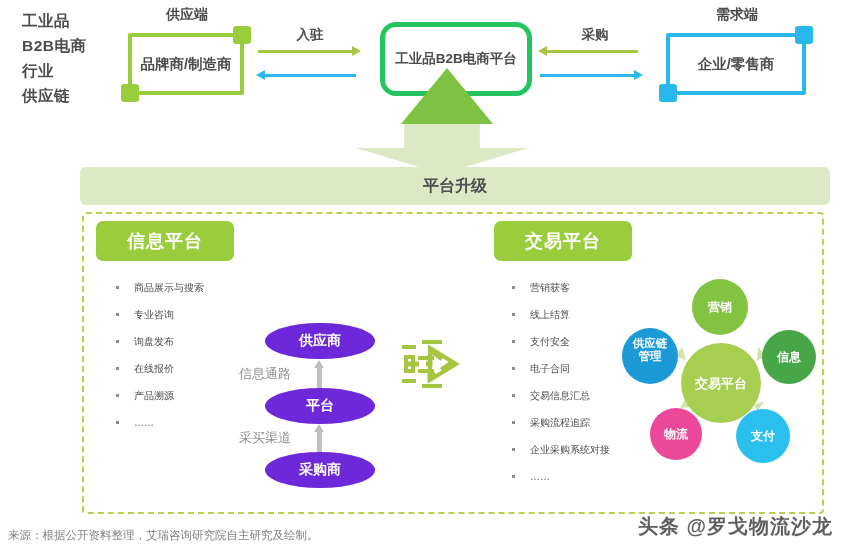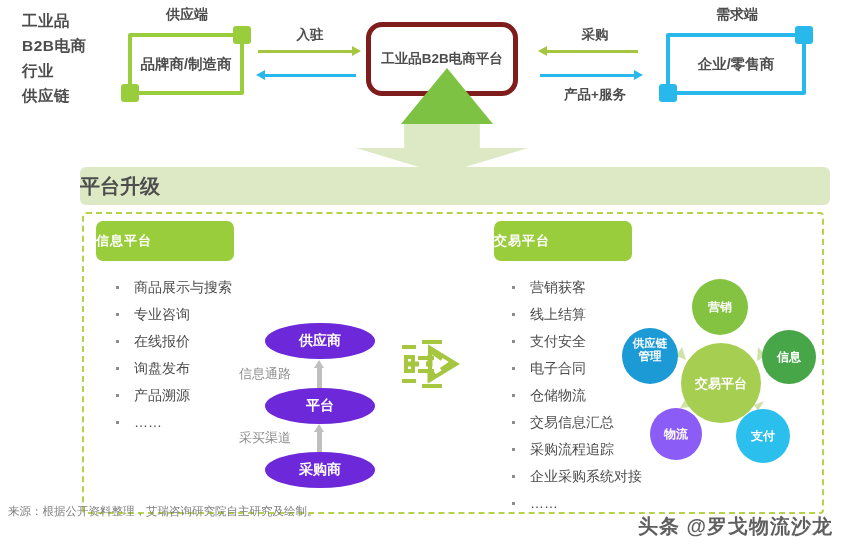--- a/index.html
+++ b/index.html
@@ -42,22 +42,22 @@
   .bracket .nub.tr{right:-7px;top:-7px;}
   .bracket .nub.bl{left:-7px;bottom:-7px;}
   .bracket .inner-label{
     position:absolute;left:0;right:0;top:50%;transform:translateY(-50%);
     text-align:center;font-size:14.5px;font-weight:bold;color:#4d4d4d;
     white-space:nowrap;
   }
 
   
   .plat-box{
-    left:366px;top:22px;width:152px;height:74px;
-    border:5px solid #7f1d1d;border-radius:16px;box-sizing:border-box;
+    left:380px;top:22px;width:152px;height:74px;
+    border:5px solid #22c55e;border-radius:16px;box-sizing:border-box;
     background:#fff;
   }
   .plat-box .t{
     position:absolute;left:0;right:0;top:50%;transform:translateY(-50%);
     text-align:center;font-size:13.5px;font-weight:bold;color:#4d4d4d;
     white-space:nowrap;
   }
 
   
   .up-tri{
@@ -86,43 +86,43 @@
     white-space:nowrap;text-align:center;
   }
 
   
   .banner{
     left:80px;top:167px;width:750px;height:38px;
     background:#DDE9C4;border-radius:6px;
   }
   .banner span{
     position:absolute;left:0;right:0;top:50%;transform:translateY(-50%);
-    font-size:20px;font-weight:bold;color:#4d4d4d;
+    text-align:center;font-size:16px;font-weight:bold;color:#4d4d4d;
   }
 
   
   .dashed-box{
     left:82px;top:212px;width:742px;height:302px;
     border:2px dashed #B5D34A;border-radius:4px;box-sizing:border-box;
   }
 
   
   .pill{
     position:absolute;height:40px;background:#9ACD3C;border-radius:7px;
   }
   .pill span{
     position:absolute;left:0;right:0;top:50%;transform:translateY(-50%);
-    font-size:13px;font-weight:bold;color:#ffffff;
+    text-align:center;font-size:18px;font-weight:bold;color:#ffffff;
     letter-spacing:1px;
   }
 
   
   .bullets{position:absolute;}
   .bullets .row{
-    position:relative;font-size:14px;color:#4d4d4d;white-space:nowrap;
+    position:relative;font-size:10px;color:#4d4d4d;white-space:nowrap;
     padding-left:22px;line-height:27px;
   }
   .bullets .row:before{
     content:"";position:absolute;left:4px;top:12px;
     width:3px;height:3px;background:#8c8c8c;
   }
 
   
   .ell{
     position:absolute;width:110px;height:36px;border-radius:50%;
@@ -155,21 +155,21 @@
 
   
   .circ{position:absolute;border-radius:50%;}
   .circ span{
     position:absolute;left:0;right:0;top:50%;transform:translateY(-50%);
     text-align:center;color:#ffffff;font-weight:bold;line-height:13px;
   }
 
   
   .source{
-    left:8px;top:504px;font-size:11.5px;color:#808080;white-space:nowrap;
+    left:8px;top:528px;font-size:11.5px;color:#808080;white-space:nowrap;
   }
   .watermark{
     right:12px;top:513px;font-size:20px;font-weight:bold;
     color:#3d3d3d;opacity:.82;white-space:nowrap;letter-spacing:1px;
   }
 </style>
 </head>
 <body>
 
 <div id="stage">
@@ -202,21 +202,20 @@
   </div>
   <div class="abs up-tri"></div>
   <div class="abs down-arrow"></div>
 
   <div class="flow-label" style="left:540px;top:26px;width:110px;">采购</div>
   <div class="arrow-head left" style="left:538px;top:46px;border-right:9px solid #A6C63F;"></div>
   <div class="arrow-line" style="left:546px;top:50px;width:92px;background:#A6C63F;"></div>
 
   <div class="arrow-line" style="left:540px;top:74px;width:96px;background:#29B8EC;"></div>
   <div class="arrow-head right" style="left:634px;top:70px;border-left:9px solid #29B8EC;"></div>
-  <div class="flow-label" style="left:540px;top:86px;width:110px;">产品+服务</div>
 
   <div class="abs cap" style="left:662px;top:6px;width:150px;">需求端</div>
 
   <div class="bracket blue" style="left:666px;top:33px;width:140px;height:62px;">
     <div class="frame"></div>
     <div class="nub tr"></div>
     <div class="nub bl"></div>
     <div class="inner-label">企业/零售商</div>
   </div>
 
@@ -226,22 +225,22 @@
 
   <div class="abs dashed-box"></div>
 
   <div class="pill" style="left:96px;top:221px;width:138px;">
     <span>信息平台</span>
   </div>
 
   <div class="bullets" style="left:112px;top:274px;">
     <div class="row">商品展示与搜索</div>
     <div class="row">专业咨询</div>
+    <div class="row">询盘发布</div>
     <div class="row">在线报价</div>
-    <div class="row">询盘发布</div>
     <div class="row">产品溯源</div>
     <div class="row">……</div>
   </div>
 
   <div class="ell" style="left:265px;top:323px;">
     <span>供应商</span>
   </div>
   <div class="dblarrow" style="left:314px;top:360px;height:40px;">
     <div class="bar"></div>
     <div class="up"></div>
@@ -281,21 +280,20 @@
 
   <div class="pill" style="left:494px;top:221px;width:138px;">
     <span>交易平台</span>
   </div>
 
   <div class="bullets" style="left:508px;top:274px;">
     <div class="row">营销获客</div>
     <div class="row">线上结算</div>
     <div class="row">支付安全</div>
     <div class="row">电子合同</div>
-    <div class="row">仓储物流</div>
     <div class="row">交易信息汇总</div>
     <div class="row">采购流程追踪</div>
     <div class="row">企业采购系统对接</div>
     <div class="row">……</div>
   </div>
 
   <svg class="abs" style="left:630px;top:275px;" width="200" height="195">
     <g fill="#CFE3A8">
       <polygon points="86,45 98,45 92,36"></polygon>
       <polygon points="128,72 136,81 127,86"></polygon>
@@ -310,21 +308,21 @@
   </div>
 
   <div class="circ" style="left:762px;top:330px;width:54px;height:54px;background:#46A648;">
     <span style="font-size:12px;">信息</span>
   </div>
 
   <div class="circ" style="left:736px;top:409px;width:54px;height:54px;background:#2BBFEE;">
     <span style="font-size:12px;">支付</span>
   </div>
 
-  <div class="circ" style="left:650px;top:408px;width:52px;height:52px;background:#8b5cf6;">
+  <div class="circ" style="left:650px;top:408px;width:52px;height:52px;background:#ec4899;">
     <span style="font-size:12px;">物流</span>
   </div>
 
   <div class="circ" style="left:622px;top:328px;width:56px;height:56px;background:#1C9AD6;">
     <span style="font-size:11.5px;line-height:14px;top:50%;">
       <span style="position:static;display:block;">供应链</span>
       <span style="position:static;display:block;">管理</span>
     </span>
   </div>
 

